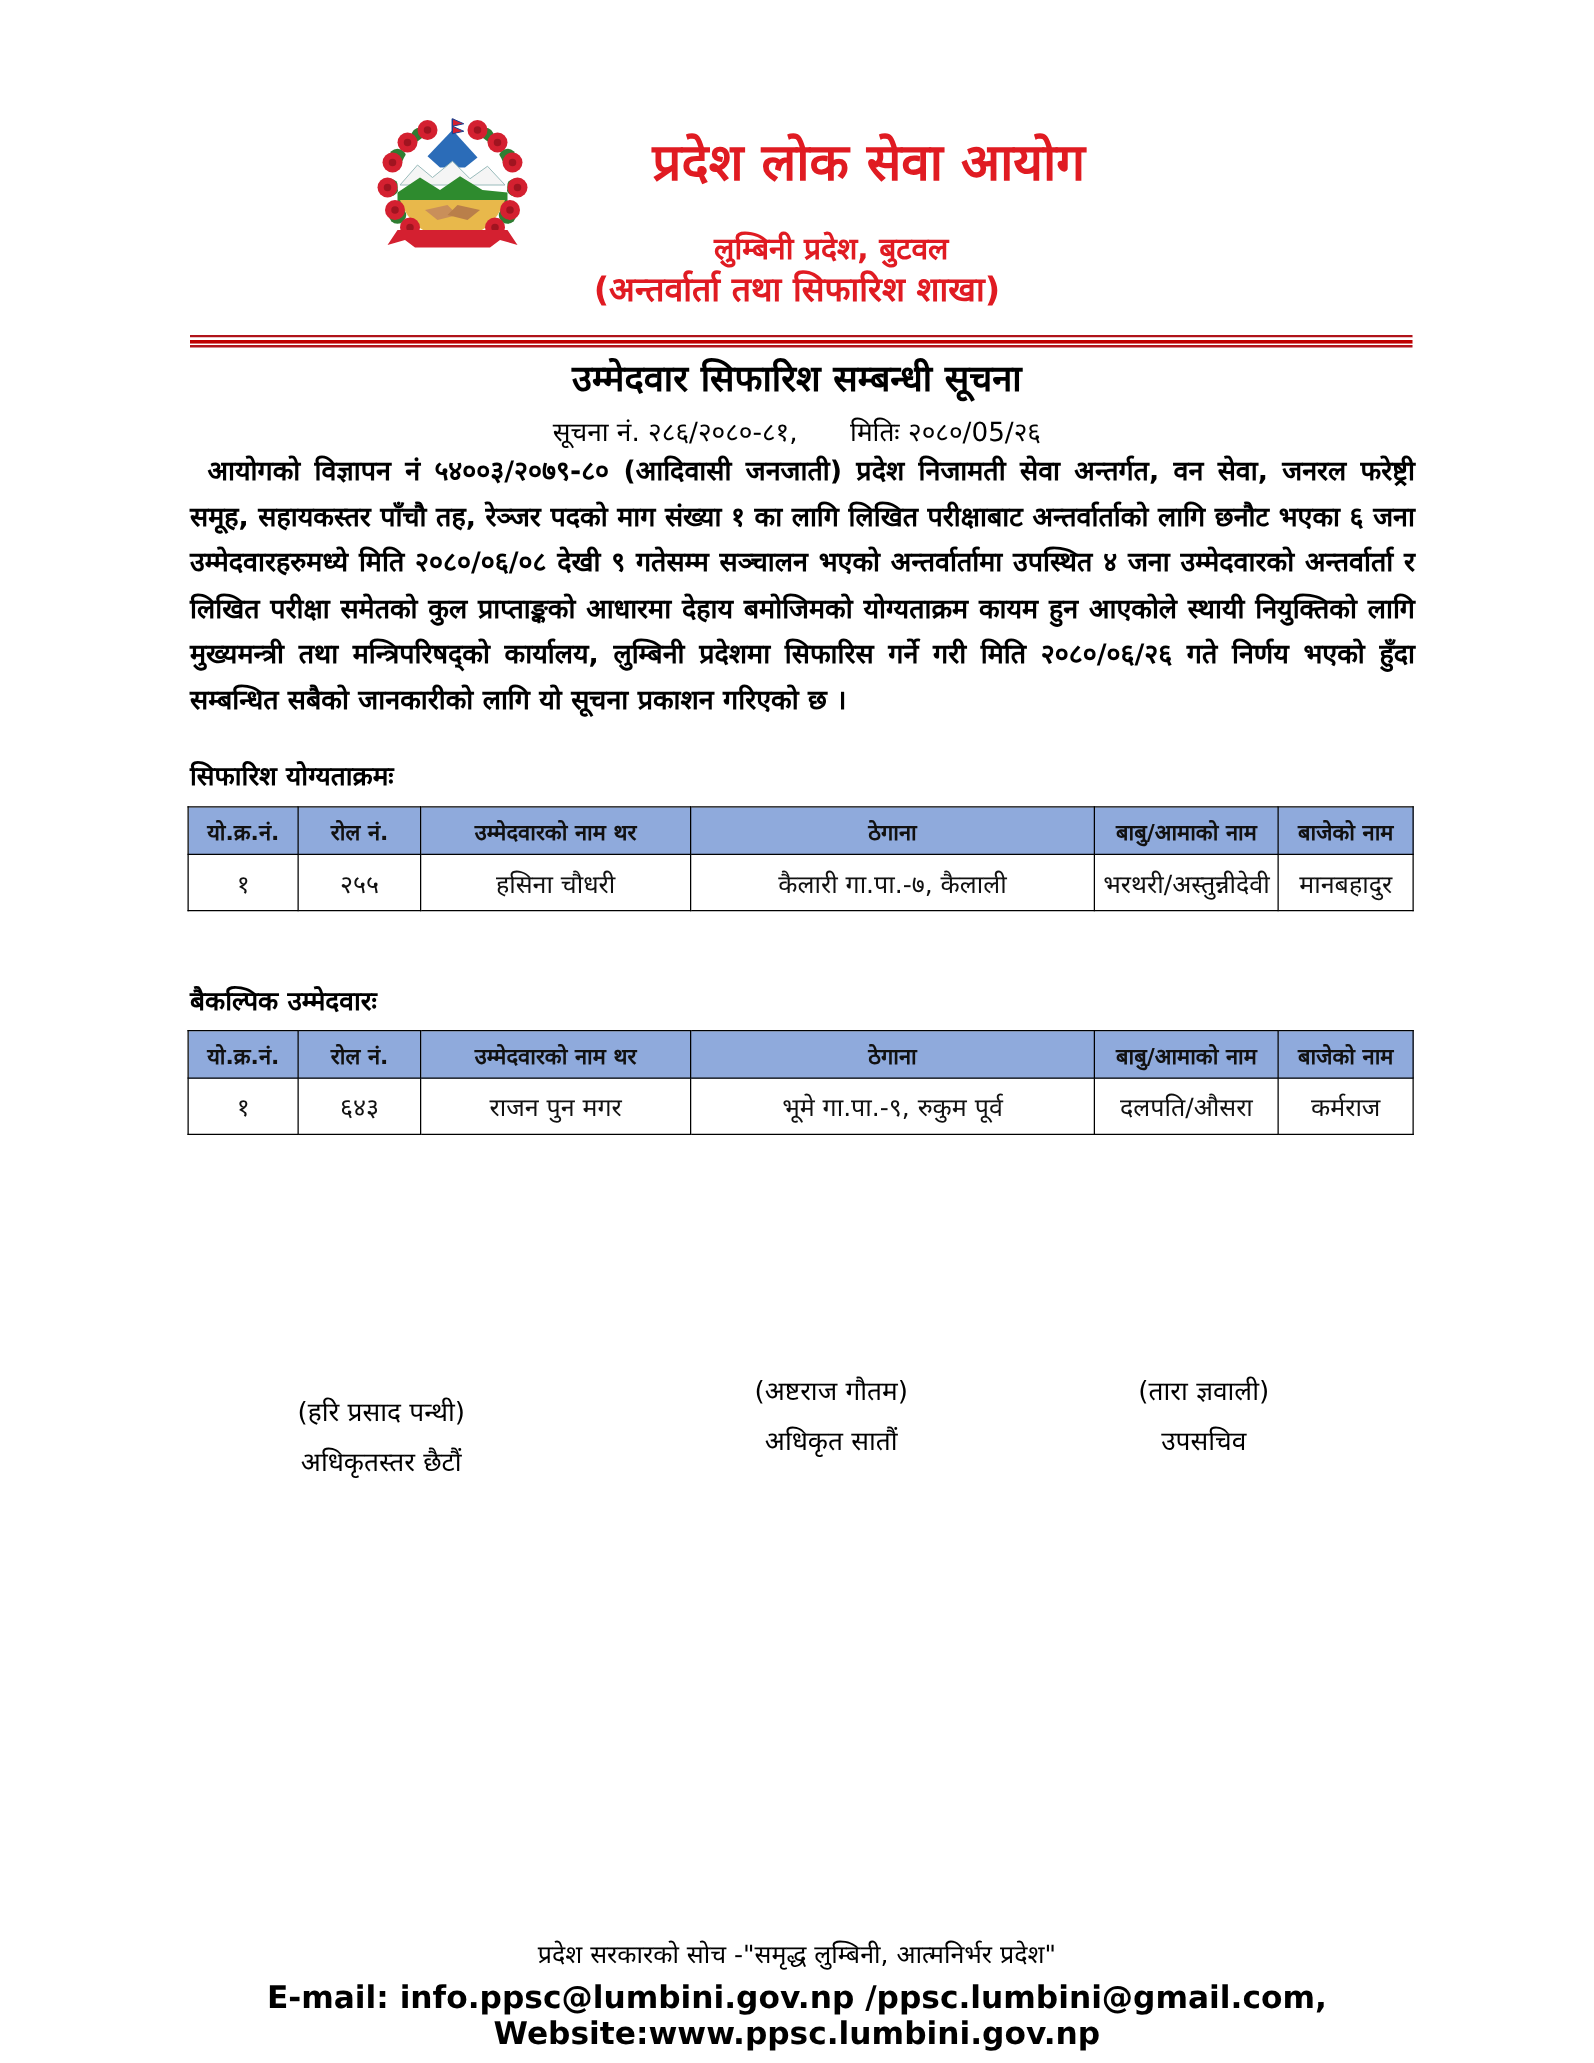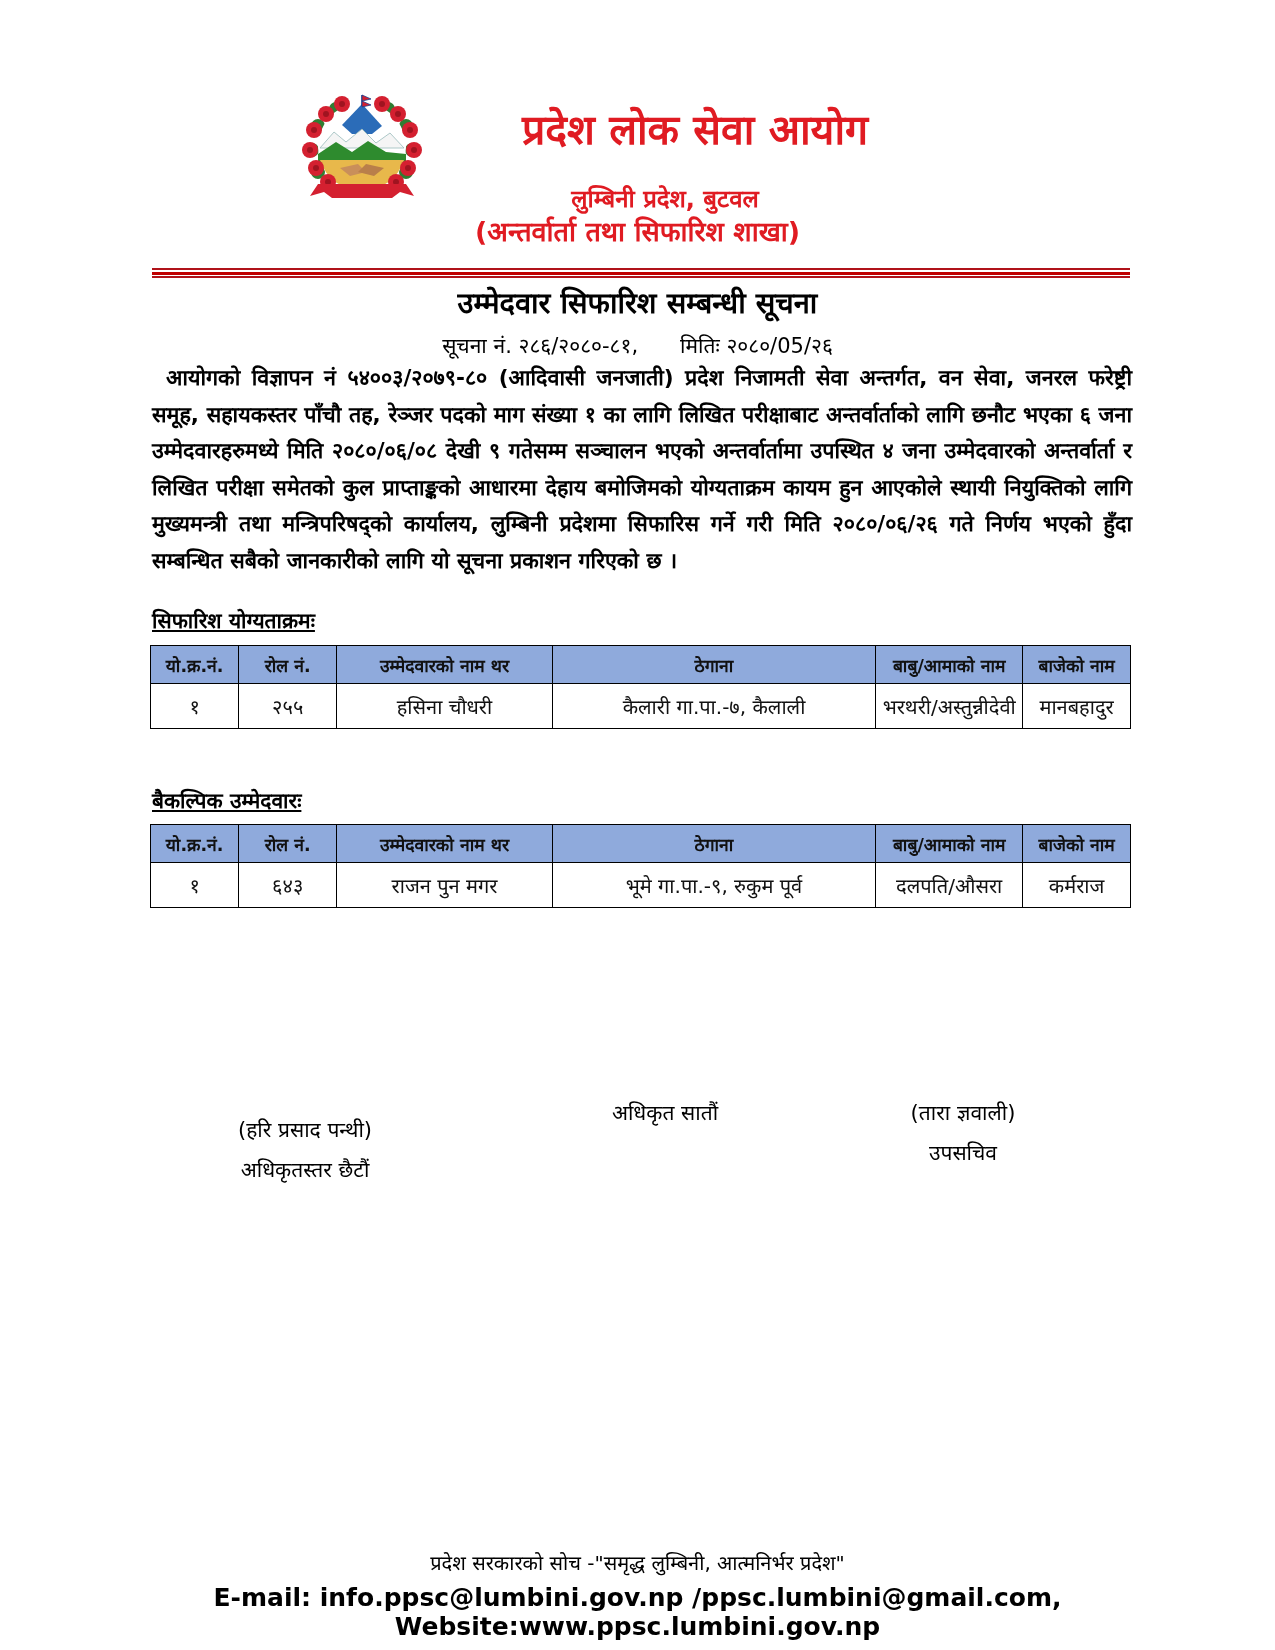--- a/index.html
+++ b/index.html
@@ -32,21 +32,21 @@
   .notice-title { top:282px; left:0; width:1275px; text-align:center;
                   font-size:29px; font-weight:bold; color:#000; }
   .notice-meta  { top:331px; left:0; width:1275px; text-align:center;
                   font-size:21px; color:#000; }
   .notice-meta .gap { display:inline-block; width:42px; }
 
   .body-par { top:360px; left:152px; width:980px;
               font-size:21.5px; line-height:36.6px; text-align:justify;
               text-indent:14px; color:#000;font-weight:bold; }
 
-  .tbl-heading { font-size:21px; font-weight:bold; text-decoration:underline; color:#000; }
+  .tbl-heading { font-size:21px; font-weight:bold; color:#000; }
   .th1 { top:606px; left:152px; }
   .th2 { top:786px; left:152px; }
 
   table.doc { border-collapse:collapse; width:981px; table-layout:fixed; }
   .tbl1 { top:645px; left:150px; }
   .tbl2 { top:824px; left:150px; }
   table.doc th, table.doc td { border:1.8px solid #000; text-align:center; vertical-align:middle; }
   table.doc th { background:#8FAADC; font-size:17.5px; font-weight:bold; height:38px; padding:2px; }
   table.doc td { font-size:20px; height:45px; padding:2px; background:#fff; }
   .c0{width:9%} .c1{width:10%} .c2{width:22%} .c3{width:33%} .c4{width:15%} .c5{width:11%}
@@ -201,20 +201,21 @@
     <td>कर्मराज</td>
   </tr>
 </tbody>
   </table>
 
 <div class="abs sig sig1">
   <div>(हरि प्रसाद पन्थी)</div>
   <div>अधिकृतस्तर छैटौं</div>
 </div>
 <div class="abs sig sig2">
+  <div>(अष्टराज गौतम)</div>
   <div>अधिकृत सातौं</div>
 </div>
 <div class="abs sig sig3">
   <div>(तारा ज्ञवाली)</div>
   <div>उपसचिव</div>
 </div>
 
 <div class="abs motto">प्रदेश सरकारको सोच -"समृद्ध लुम्बिनी, आत्मनिर्भर प्रदेश"</div>
 <div class="abs contact">E-mail: info.ppsc@lumbini.gov.np /ppsc.lumbini@gmail.com, Website:www.ppsc.lumbini.gov.np</div>
 

